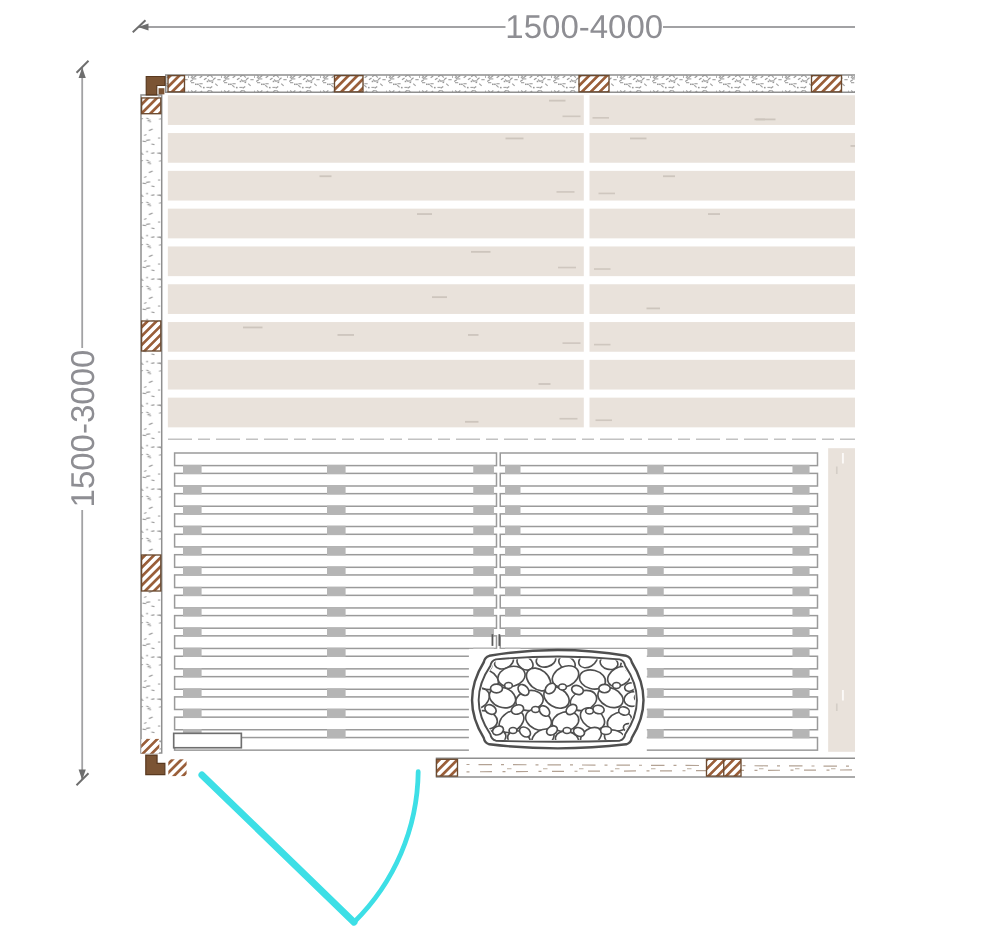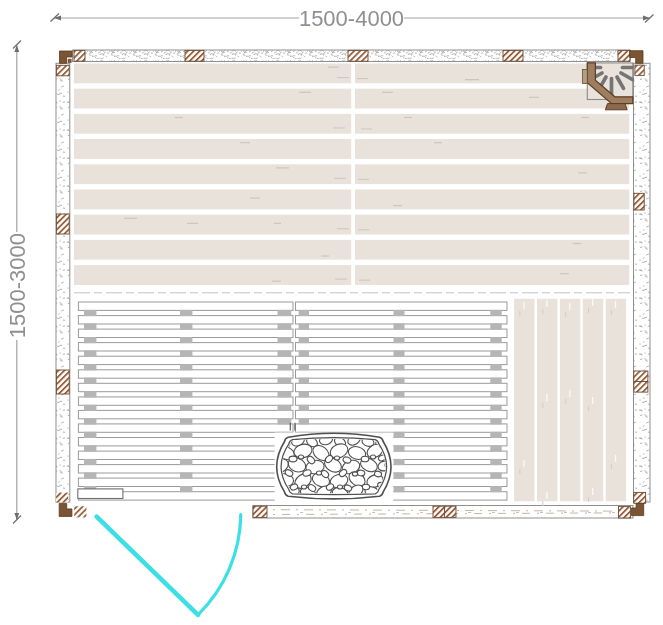--- a/index.html
+++ b/index.html
@@ -1,15 +1,15 @@
 <!DOCTYPE html>
 <html><head><meta charset="utf-8"><title>Sauna plan</title>
 <style>
 html,body{margin:0;padding:0;background:#ffffff;font-family:"Liberation Sans",sans-serif;}
-#wrap{width:663px;height:625px;overflow:hidden;}
+#wrap{width:532px;height:625px;overflow:hidden;padding-left:38px;}
 </style></head>
 <body>
 <div id="wrap"><svg width="663" height="625" viewBox="0 0 663 625">
       <defs>
         <pattern id="stipT" width="22" height="10" patternUnits="userSpaceOnUse">
           <line x1="7.1" y1="1.9" x2="8.8" y2="0.7" stroke="#9b9b9b" stroke-width="0.8"></line>
           <line x1="14.3" y1="0.1" x2="15.9" y2="1.7" stroke="#a2a2a2" stroke-width="0.8"></line>
           <rect x="11.8" y="3.8" width="1.1" height="1.0" fill="#989898"></rect>
           <line x1="1.3" y1="5.1" x2="3.5" y2="5.1" stroke="#a6a6a6" stroke-width="0.8"></line>
           <line x1="0.8" y1="4.4" x2="2.5" y2="3.2" stroke="#9b9b9b" stroke-width="0.8"></line>

